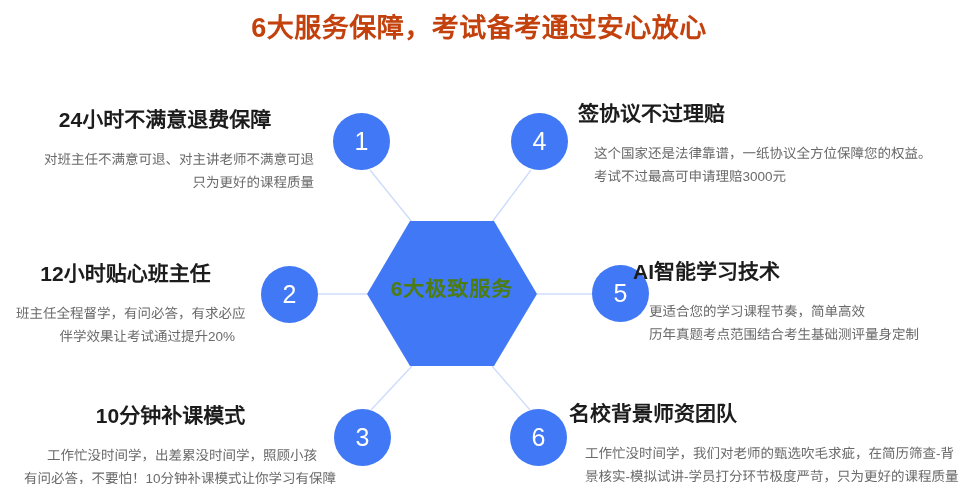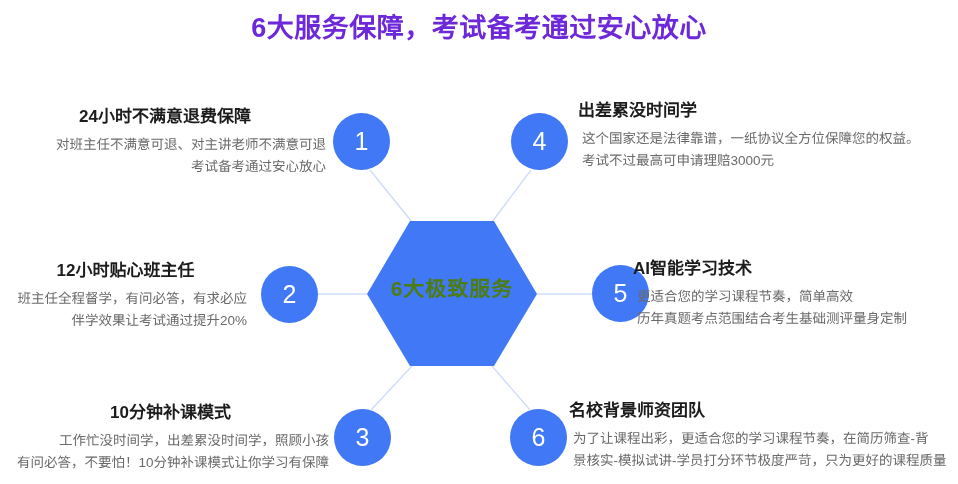--- a/index.html
+++ b/index.html
@@ -22,21 +22,21 @@
 
   
   .page-title {
     position: absolute;
     left: 0;
     top: 12px;
     width: 958px;
     text-align: center;
     font-size: 27px;
     font-weight: bold;
-    color: #6d28d9;
+    color: #c2410c;
     letter-spacing: 0.5px;
     line-height: 1.2;
   }
 
   
   .diagram-svg {
     position: absolute;
     left: 0;
     top: 0;
     width: 958px;
@@ -78,32 +78,32 @@
   .num-2 { left: 261px; top: 266px; }
   .num-5 { left: 592px; top: 265px; }
   .num-3 { left: 334px; top: 409px; }
   .num-6 { left: 510px; top: 409px; }
 
   
   .item-block {
     position: absolute;
   }
   .item-block .item-title {
-    font-size: 17px;
+    font-size: 21px;
     font-weight: bold;
     color: #1c1c1c;
     line-height: 1.3;
     margin: 0 0 6px 0;
     white-space: nowrap;
   }
   .item-block .item-desc {
     font-size: 13.5px;
     color: #6a6a6a;
     line-height: 1.65;
-    margin: 4px;
+    margin: 16px;
   }
   .item-block .item-desc span {
     display: block;
     white-space: nowrap;
   }
 
   
   .side-left { text-align: right; }
   .side-left .item-title { text-align: center; }
 
@@ -159,57 +159,57 @@
     <span>5</span>
   </div>
   <div class="num-circle num-6">
     <span>6</span>
   </div>
 
   <div class="item-block side-left block-1">
     <div class="item-title">24小时不满意退费保障</div>
     <div class="item-desc">
       <span>对班主任不满意可退、对主讲老师不满意可退</span>
-      <span>考试备考通过安心放心</span>
+      <span>只为更好的课程质量</span>
     </div>
   </div>
 
   <div class="item-block side-left block-2">
     <div class="item-title">12小时贴心班主任</div>
     <div class="item-desc">
       <span>班主任全程督学，有问必答，有求必应</span>
       <span>伴学效果让考试通过提升20%</span>
     </div>
   </div>
 
   <div class="item-block side-left block-3">
     <div class="item-title">10分钟补课模式</div>
     <div class="item-desc">
       <span>工作忙没时间学，出差累没时间学，照顾小孩</span>
       <span>有问必答，不要怕！10分钟补课模式让你学习有保障</span>
     </div>
   </div>
 
   <div class="item-block side-right block-4">
-    <div class="item-title">出差累没时间学</div>
+    <div class="item-title">签协议不过理赔</div>
     <div class="item-desc">
       <span>这个国家还是法律靠谱，一纸协议全方位保障您的权益。</span>
       <span>考试不过最高可申请理赔3000元</span>
     </div>
   </div>
 
   <div class="item-block side-right block-5">
     <div class="item-title">AI智能学习技术</div>
     <div class="item-desc">
       <span>更适合您的学习课程节奏，简单高效</span>
       <span>历年真题考点范围结合考生基础测评量身定制</span>
     </div>
   </div>
 
   <div class="item-block side-right block-6">
     <div class="item-title">名校背景师资团队</div>
     <div class="item-desc">
-      <span>为了让课程出彩，更适合您的学习课程节奏，在简历筛查-背</span>
+      <span>工作忙没时间学，我们对老师的甄选吹毛求疵，在简历筛查-背</span>
       <span>景核实-模拟试讲-学员打分环节极度严苛，只为更好的课程质量</span>
     </div>
   </div>
 
 </div>
 
 </body></html>

